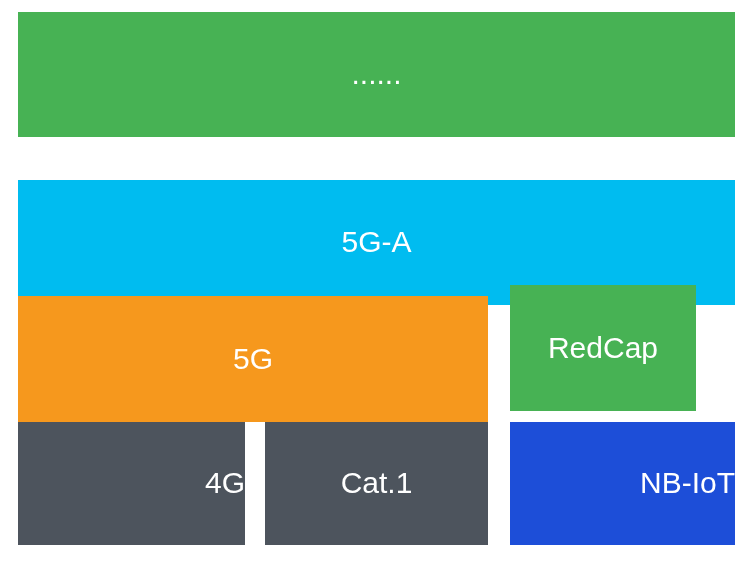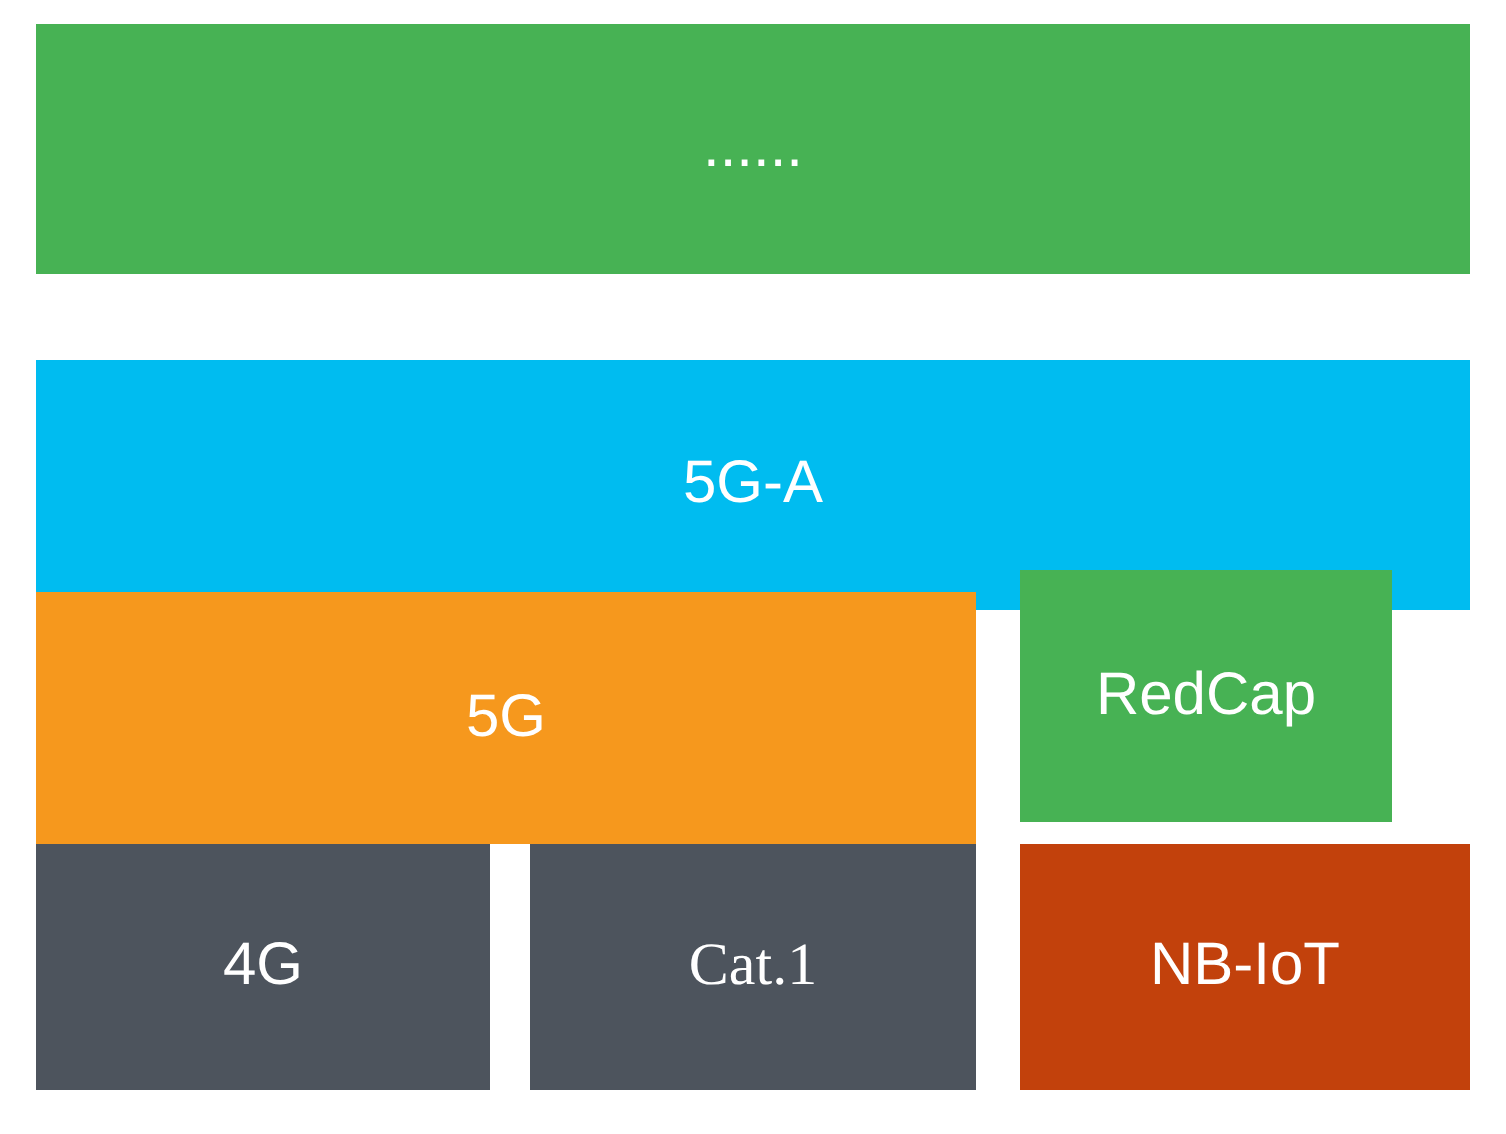--- a/index.html
+++ b/index.html
@@ -30,22 +30,22 @@
     user-select: none;
   }
   .block span {
     white-space: pre;
   }
   
   #blk-future { left: 18px;  top: 12px;  width: 717px; height: 125px; }
   #blk-5ga    { left: 18px;  top: 148px; width: 717px; height: 125px; margin-top: 32px; }
   #blk-5g     { left: 18px;  top: 285px; width: 470px; height: 126px; }
   #blk-redcap { left: 510px; top: 285px; width: 186px; height: 126px; }
-  #blk-4g     { left: 18px;  top: 422px; width: 227px; height: 123px; }
-  #blk-cat1   { left: 265px; top: 422px; width: 223px; height: 123px; font-family: Liberation Serif, serif; }
+  #blk-4g     { left: 18px;  top: 422px; width: 227px; height: 123px; justify-content: flex-end; }
+  #blk-cat1   { left: 265px; top: 422px; width: 223px; height: 123px; }
   #blk-nbiot  { left: 510px; top: 422px; width: 225px; height: 123px; }
 </style>
 </head>
 <body>
 
 <div class="canvas" style="background-color: rgb(255, 255, 255);">
 
   <div class="block" id="blk-future" style="background-color: rgb(71, 178, 84); color: rgb(255, 255, 255);">
     <span>......</span>
   </div>
@@ -63,17 +63,17 @@
   </div>
 
   <div class="block" id="blk-4g" style="background-color: rgb(77, 84, 93); color: rgb(255, 255, 255);">
     <span>4G</span>
   </div>
 
   <div class="block" id="blk-cat1" style="background-color: rgb(77, 84, 93); color: rgb(255, 255, 255);">
     <span>Cat.1</span>
   </div>
 
-  <div class="block" id="blk-nbiot" style="background-color: #c2410c; color: rgb(255, 255, 255);">
+  <div class="block" id="blk-nbiot" style="background-color: #1d4ed8; color: rgb(255, 255, 255); justify-content: flex-end;">
     <span>NB-IoT</span>
   </div>
 
 </div>
 
 </body></html>

